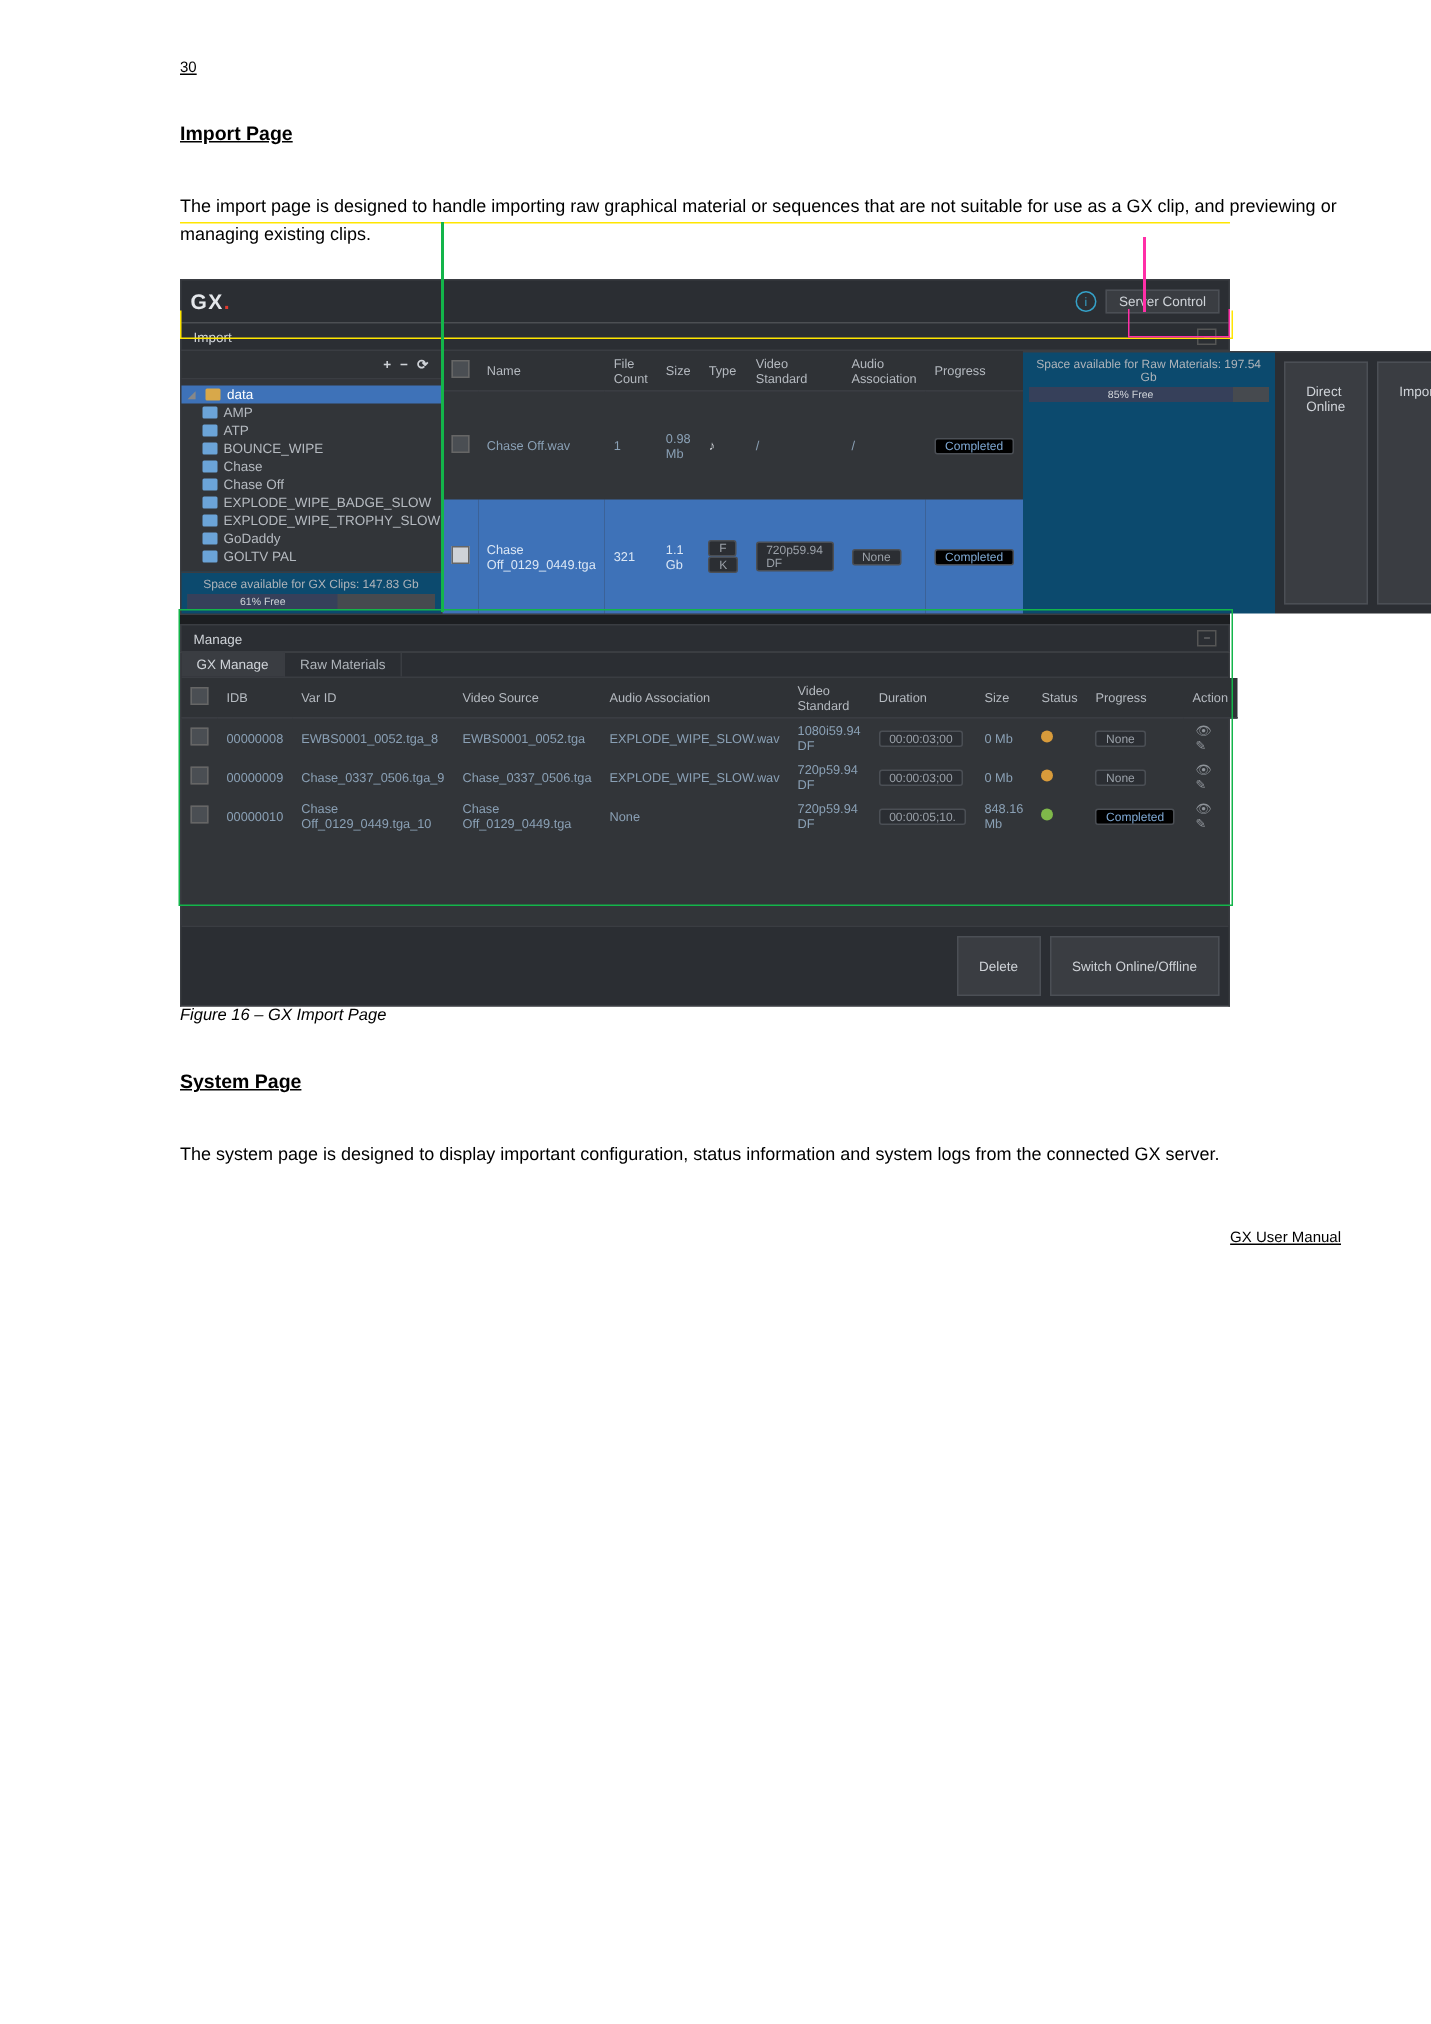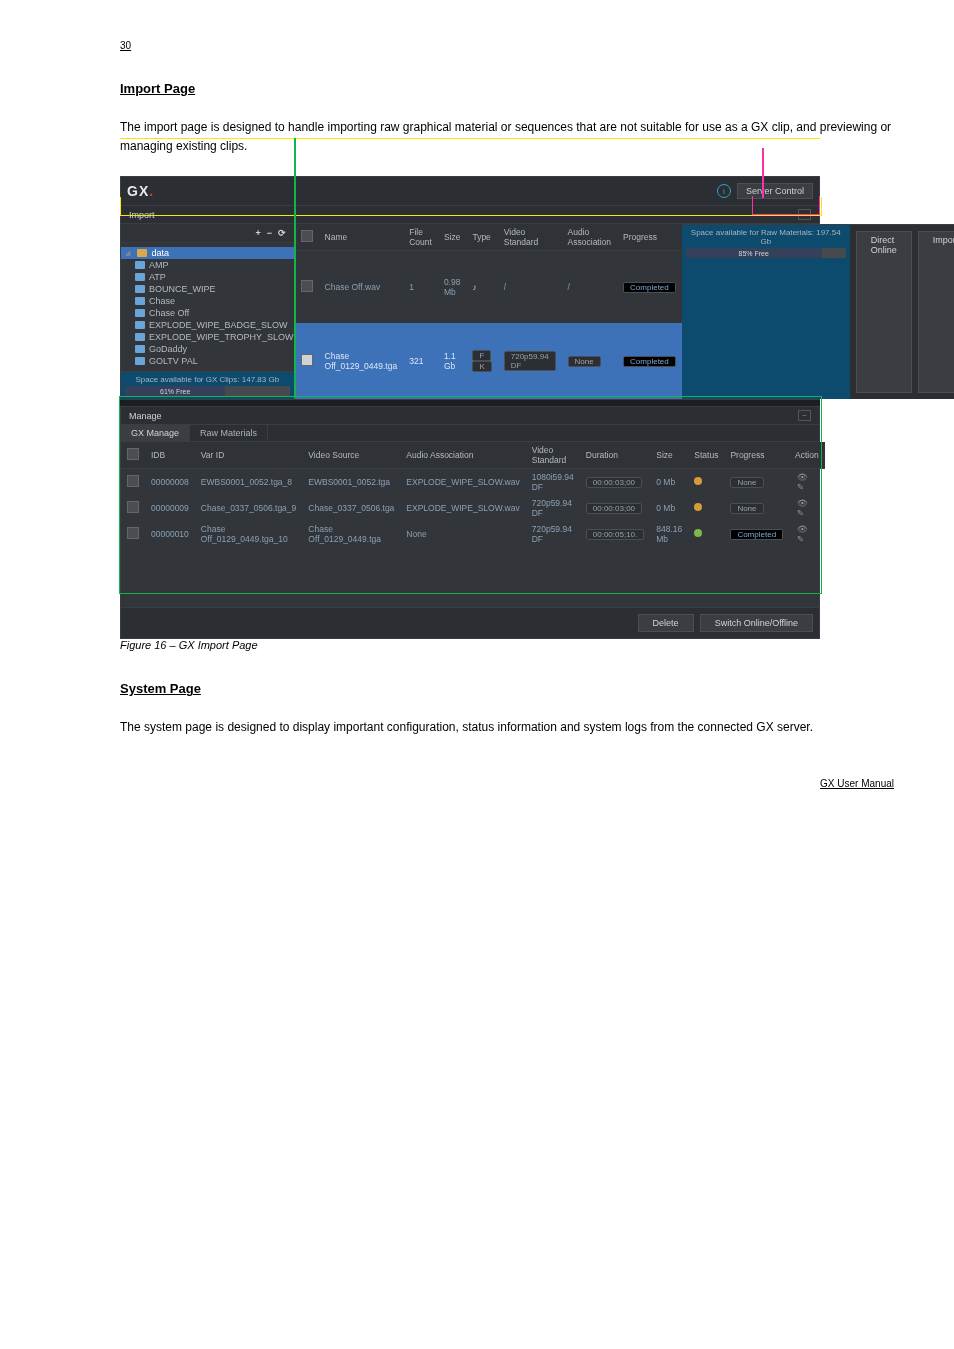--- a/index.html
+++ b/index.html
@@ -1,19 +1,19 @@
 <!DOCTYPE html>
 <html><head>
 <meta charset="utf-8">
 <style>
 body{margin:0;background:#fff;font-family:Arial,sans-serif;font-size:14px;color:#000;width:954px}
 .page{padding:40px 60px 40px 120px}
 .page-num{font-size:10px;text-decoration:underline}
 .heading{font-size:13px;font-weight:bold;text-decoration:underline;margin-top:30px}
-.body-text{font-size:12px;line-height:1.6;margin-top:22px}
+.body-text{font-size:12px;line-height:1.6;margin-top:32px}
 .small-right{font-size:10px;text-decoration:underline;text-align:right;margin-top:40px}
 .fig-text{font-style:italic;font-size:11px;}
 .app-ui{width:700px;margin:20px 0 0 0;font-family:'Segoe UI',Arial,sans-serif;font-size:9px;color:#b5bac0;position:relative}
 .titlebar{background:#2b2e33;display:flex;align-items:center;justify-content:space-between;height:28px;padding:0 6px;border:1px solid #3a3d42;border-bottom:none}
 .titlebar-left{display:flex;align-items:center;gap:6px}
 .brand{font-size:14px;font-weight:bold;color:#e5e8ec;letter-spacing:1px}
 .brand .dot{color:#e03a2f}
 .titlebar-right{display:flex;align-items:center;gap:6px}
 .circ-i{color:#35a2c9;border:1px solid #35a2c9;border-radius:50%;width:12px;height:12px;display:inline-flex;align-items:center;justify-content:center;font-size:8px}
 .srv-btn{background:#3a3d42;border:1px solid #4b4f55;color:#cfd3d8;font-size:9px;padding:2px 8px}
@@ -37,21 +37,21 @@
 .ctable{width:100%;border-collapse:collapse}
 .ctable th{background:#2f3236;color:#b5bac0;font-weight:normal;text-align:left;padding:3px 6px;border-bottom:1px solid #3a3d42;font-size:8.5px}
 .ctable td{padding:3px 6px;font-size:8.5px;color:#8aa0b5}
 .ctable tr.selrow td{background:#3e72b8;color:#dbe7f5}
 .type-ic{display:inline-block;width:10px;height:10px;color:#cfd3d8}
 .pill{background:#2b2e33;border:1px solid #4b4f55;border-radius:2px;display:inline-block;padding:0 6px;font-size:8px;color:#9aa0a8}
 .pill.compl{background:#000000;color:#7fa9d4}
 .chk{width:10px;height:10px;background:#4a4e53;border:1px solid #666;display:inline-block}
 .chk.sel{background:#cfd3d8}
 .btn-row{display:flex;gap:6px;justify-content:flex-end;padding:6px;background:#2b2e33;border-top:1px solid #3a3d42}
-.dbtn{background:#3a3d42;border:1px solid #4b4f55;color:#cfd3d8;font-size:9px;padding:3px 14px;cursor:pointer}
+.dbtn{background:#3a3d42;border:1px solid #4b4f55;color:#cfd3d8;font-size:9px;padding:14px 14px;cursor:pointer}
 .manage-body{border:1px solid #3a3d42;border-top:none;background:#323539}
 .tab-row{display:flex;background:#2b2e33;border-bottom:1px solid #3a3d42}
 .tab{padding:3px 10px;font-size:9px;color:#aeb3b9;border-right:1px solid #3a3d42;cursor:pointer}
 .tab.active{background:#3a3d42;color:#cfd3d8}
 .status-dot{width:8px;height:8px;border-radius:50%;display:inline-block}
 .status-dot.org{background:#d89b3b}
 .status-dot.grn{background:#7fb84a}
 .act-ic{color:#8f949a;margin:0 2px}
 .annot{position:absolute;border:1.5px solid;pointer-events:none}
 </style>

